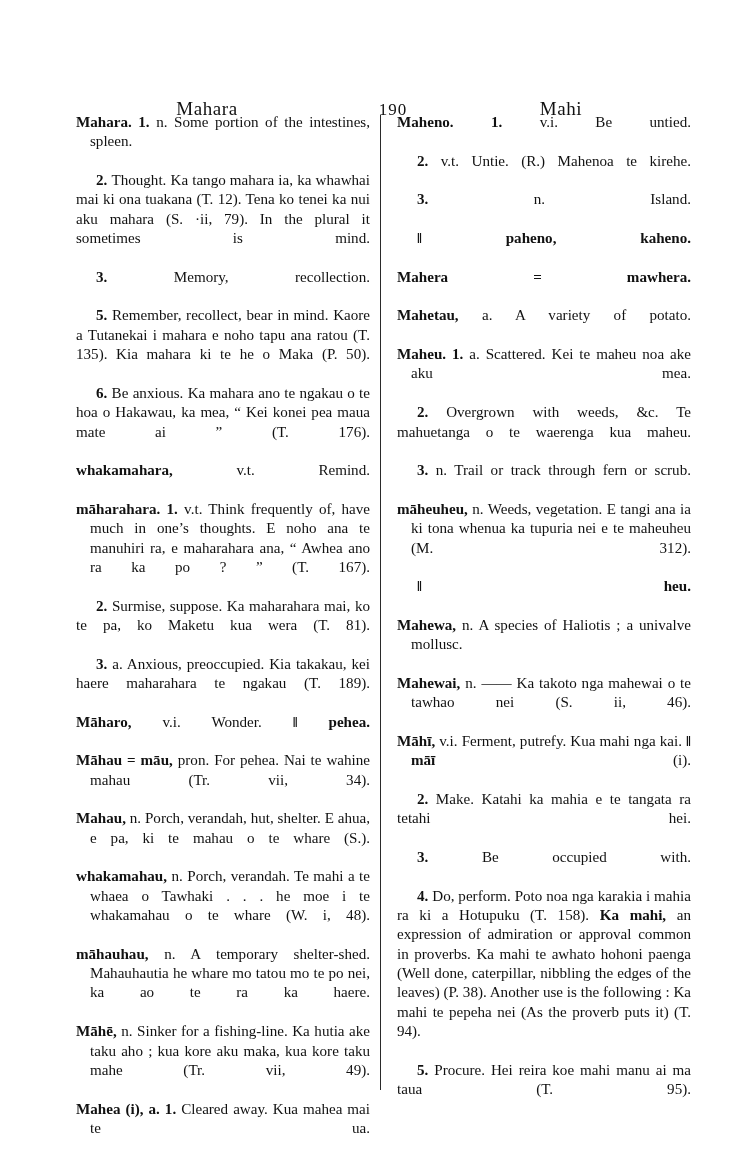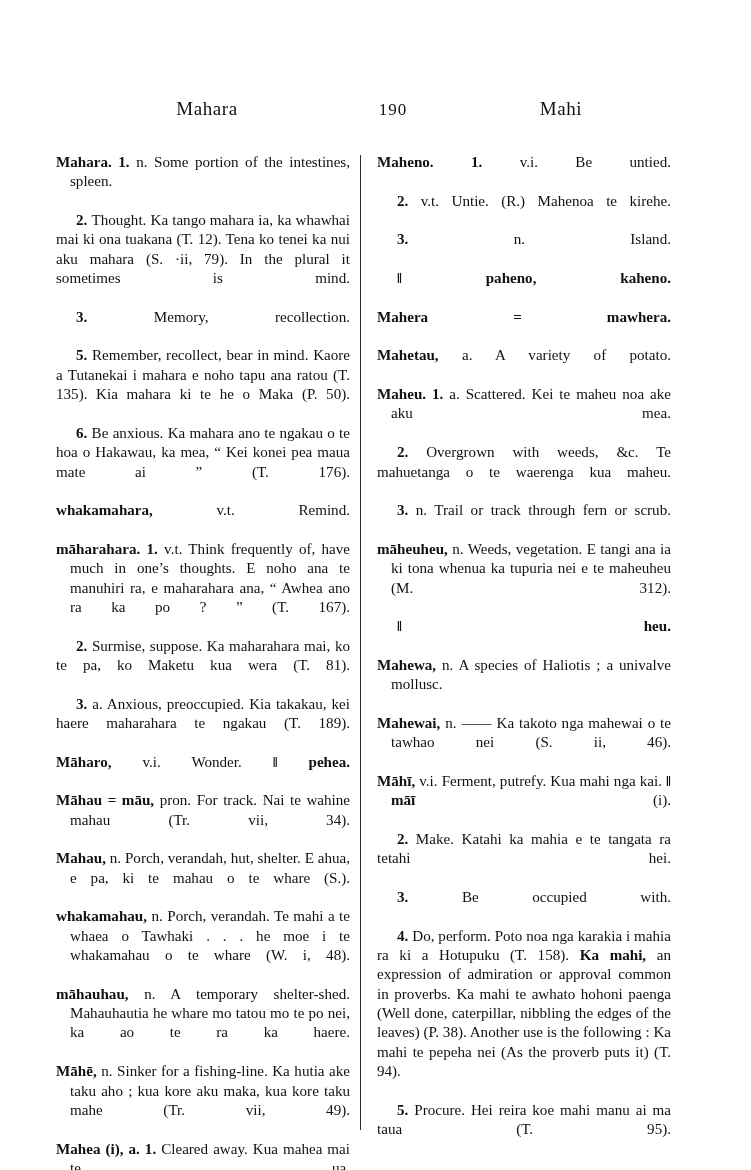--- a/index.html
+++ b/index.html
@@ -37,25 +37,24 @@
     letter-spacing: 0.6px;
   }
   .rh-left   { width: 44%; text-align: center; }
   .rh-center { width: 18%; text-align: center; font-size: 17px; letter-spacing: 1px; margin-top: 28px; }
   .rh-right  { width: 38%; text-align: center; }
 
   
   .columns {
     position: absolute;
     top: 113px;
-    left: 56px;
+    left: 76px;
     width: 615px;
     height: 1010px;
     display: flex;
-    margin-top: 40px;
   }
   .col {
     width: 300px;
     font-size: 15.1px;
     line-height: 19.35px;
     text-align: justify;
     text-justify: inter-word;
     hyphens: none;
   }
   .col-left  { padding-right: 10px; }
@@ -108,21 +107,21 @@
         <p class="entry"><span class="hw">Mahara.</span> <span class="num">1. </span><span class="ref"> n.</span><span class="ref">  Some portion of the intestines, </span><span class="it">spleen</span><span class="ref">.</span></p>
         <p class="sense"><span class="num">2. </span><span class="it">Thought</span><span class="ref">.  Ka tango mahara ia, ka whawhai mai ki ona tuakana (T. 12).  Tena ko tenei ka nui aku mahara (S. ·ii, 79).  In the plural it sometimes is </span><span class="it">mind</span><span class="ref">.</span></p>
         <p class="sense"><span class="num">3. </span><span class="it">Memory, recollection</span><span class="ref">.</span></p>
         <p class="sense"><span class="num">5. </span><span class="it">Remember, recollect, bear in mind</span><span class="ref">.  Kaore a Tutanekai i mahara e noho tapu ana ratou (T. 135).  Kia mahara ki te he o Maka (P. 50).</span></p>
         <p class="sense"><span class="num">6. </span><span class="it">Be anxious</span><span class="ref">.  Ka mahara ano te ngakau o te hoa o Hakawau, ka mea, “ Kei konei pea maua mate ai ” (T. 176).</span></p>
         <p class="entry"><span class="hw">whakamahara,</span> <span class="ref"> v.t.</span><span class="it"> Remind</span><span class="ref">.</span></p>
         <p class="entry"><span class="hw">māharahara.</span> <span class="num">1. </span><span class="ref"> v.t.</span><span class="it"> Think frequently of, have much in one’s thoughts</span><span class="ref">.  E noho ana te manuhiri ra, e maharahara ana, “ Awhea ano ra ka po ? ” (T. 167).</span></p>
         <p class="sense"><span class="num">2. </span><span class="it">Surmise, suppose</span><span class="ref">.  Ka maharahara mai, ko te pa, ko Maketu kua wera (T. 81).</span></p>
         <p class="sense"><span class="num">3. </span><span class="ref"> a.</span><span class="it"> Anxious, preoccupied</span><span class="ref">.  Kia takakau, kei haere maharahara te ngakau (T. 189).</span></p>
         <p class="entry"><span class="hw">Māharo,</span> <span class="ref"> v.i.</span><span class="it"> Wonder</span><span class="ref">.  </span><span class="bd">‖ pehea.</span></p>
-        <p class="entry"><span class="hw">Māhau = māu,</span> <span class="ref"> pron.</span><span class="it"> For track</span><span class="ref">.  Nai te wahine mahau (Tr. vii, 34).</span></p>
+        <p class="entry"><span class="hw">Māhau = māu,</span> <span class="ref"> pron.</span><span class="it"> For pehea</span><span class="ref">.  Nai te wahine mahau (Tr. vii, 34).</span></p>
         <p class="entry"><span class="hw">Mahau,</span> <span class="ref"> n.</span><span class="it"> Porch, verandah, hut, shelter</span><span class="ref">.  E ahua, e pa, ki te mahau o te whare (S.).</span></p>
         <p class="entry"><span class="hw">whakamahau,</span> <span class="ref"> n.</span><span class="it"> Porch, verandah</span><span class="ref">.  Te mahi a te whaea o Tawhaki . . . he moe i te whakamahau o te whare (W. i, 48).</span></p>
         <p class="entry"><span class="hw">māhauhau,</span> <span class="ref"> n.</span><span class="ref">  A temporary shelter-shed.  Mahauhautia he whare mo tatou mo te po nei, ka ao te ra ka haere.</span></p>
         <p class="entry"><span class="hw">Māhē,</span> <span class="ref"> n.</span><span class="it"> Sinker</span><span class="ref"> for a fishing-line.  Ka hutia ake taku aho ; kua kore aku maka, kua kore taku mahe (Tr. vii, 49).</span></p>
         <p class="entry"><span class="hw">Mahea (i), a.</span> <span class="num">1. </span><span class="it">Cleared away</span><span class="ref">.  Kua mahea mai te ua.</span></p>
       </div>
     <div class="divider"></div>
     <div class="col col-right" id="col-right">
         <p class="entry"><span class="hw">Maheno.</span> <span class="num">1. </span><span class="ref"> v.i.</span><span class="it"> Be untied</span><span class="ref">.</span></p>
         <p class="sense"><span class="num">2. </span><span class="ref"> v.t.</span><span class="it"> Untie</span><span class="ref">.  (R.)  Mahenoa te kirehe.</span></p>

